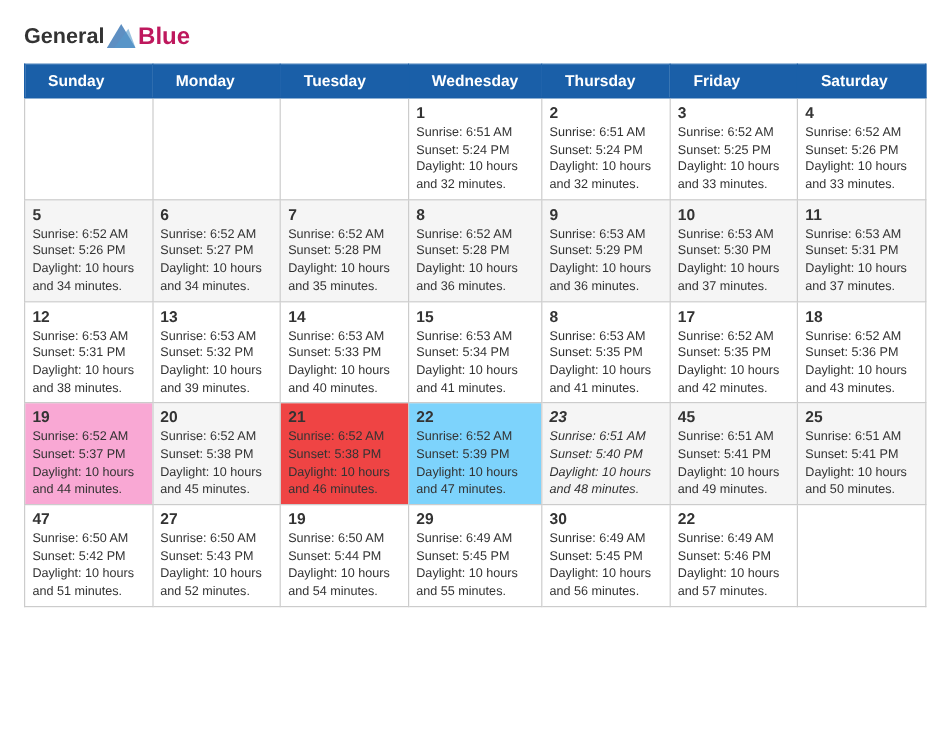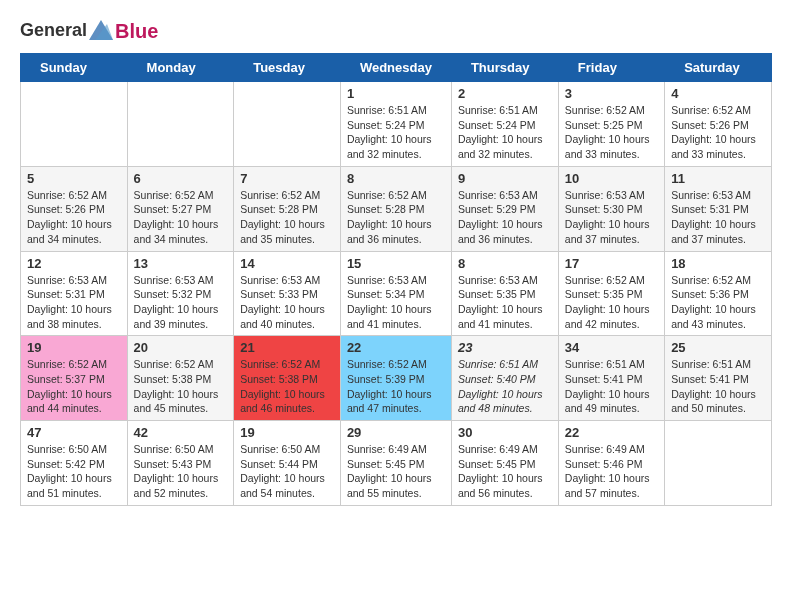--- a/index.html
+++ b/index.html
@@ -285,21 +285,21 @@
 and 47 minutes.</div>
         </td>
         <td style="background: rgb(245, 245, 245); font-style: italic;">
           <span class="day-number">23</span>
           <div class="day-info" style="white-space: pre-line;">Sunrise: 6:51 AM
 Sunset: 5:40 PM
 Daylight: 10 hours
 and 48 minutes.</div>
         </td>
         <td style="background: rgb(245, 245, 245);">
-          <span class="day-number">34</span>
+          <span class="day-number">45</span>
           <div class="day-info" style="white-space: pre-line;">Sunrise: 6:51 AM
 Sunset: 5:41 PM
 Daylight: 10 hours
 and 49 minutes.</div>
         </td>
         <td style="background: rgb(245, 245, 245);">
           <span class="day-number">25</span>
           <div class="day-info" style="white-space: pre-line;">Sunrise: 6:51 AM
 Sunset: 5:41 PM
 Daylight: 10 hours
@@ -308,21 +308,21 @@
       </tr>
       <tr>
         <td>
           <span class="day-number">47</span>
           <div class="day-info" style="white-space: pre-line;">Sunrise: 6:50 AM
 Sunset: 5:42 PM
 Daylight: 10 hours
 and 51 minutes.</div>
         </td>
         <td>
-          <span class="day-number">42</span>
+          <span class="day-number">27</span>
           <div class="day-info" style="white-space: pre-line;">Sunrise: 6:50 AM
 Sunset: 5:43 PM
 Daylight: 10 hours
 and 52 minutes.</div>
         </td>
         <td>
           <span class="day-number">19</span>
           <div class="day-info" style="white-space: pre-line;">Sunrise: 6:50 AM
 Sunset: 5:44 PM
 Daylight: 10 hours

